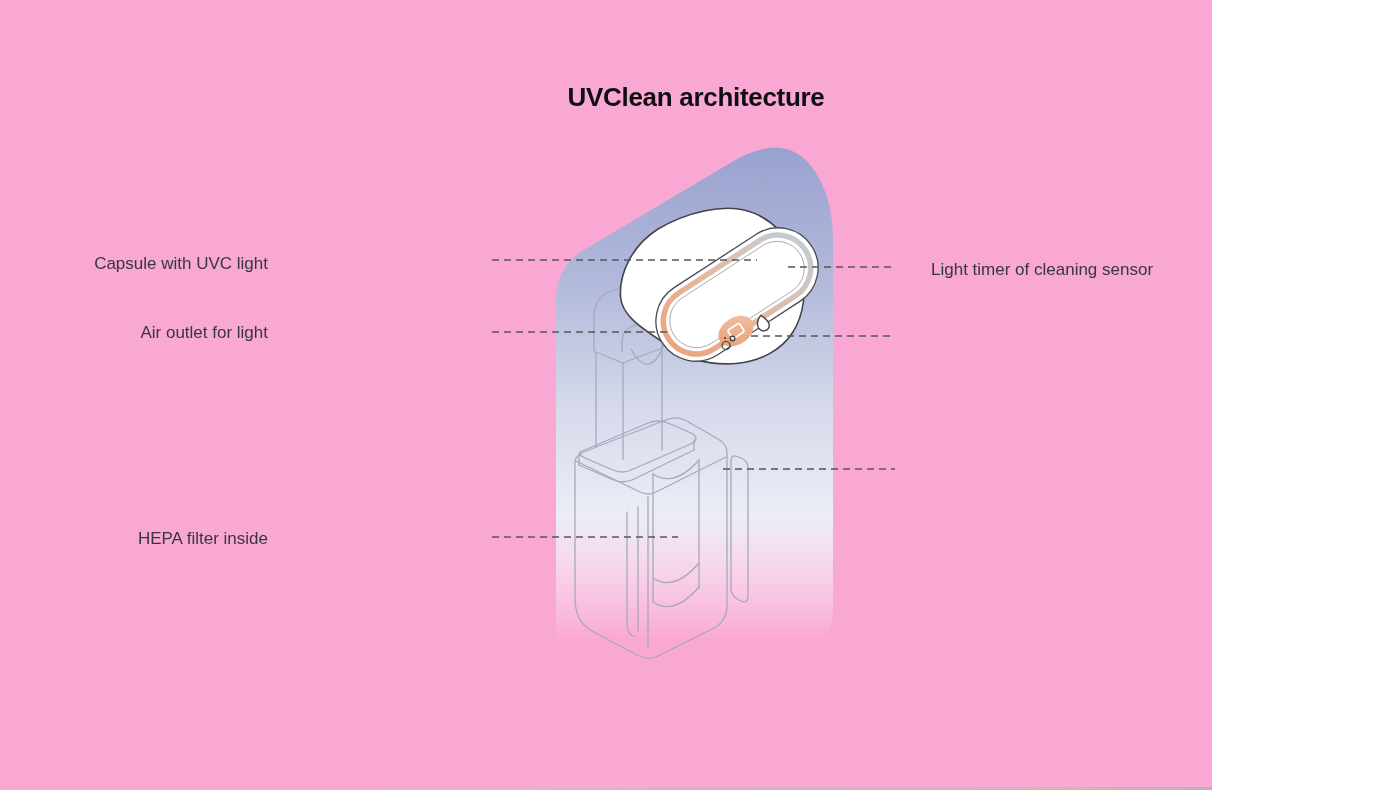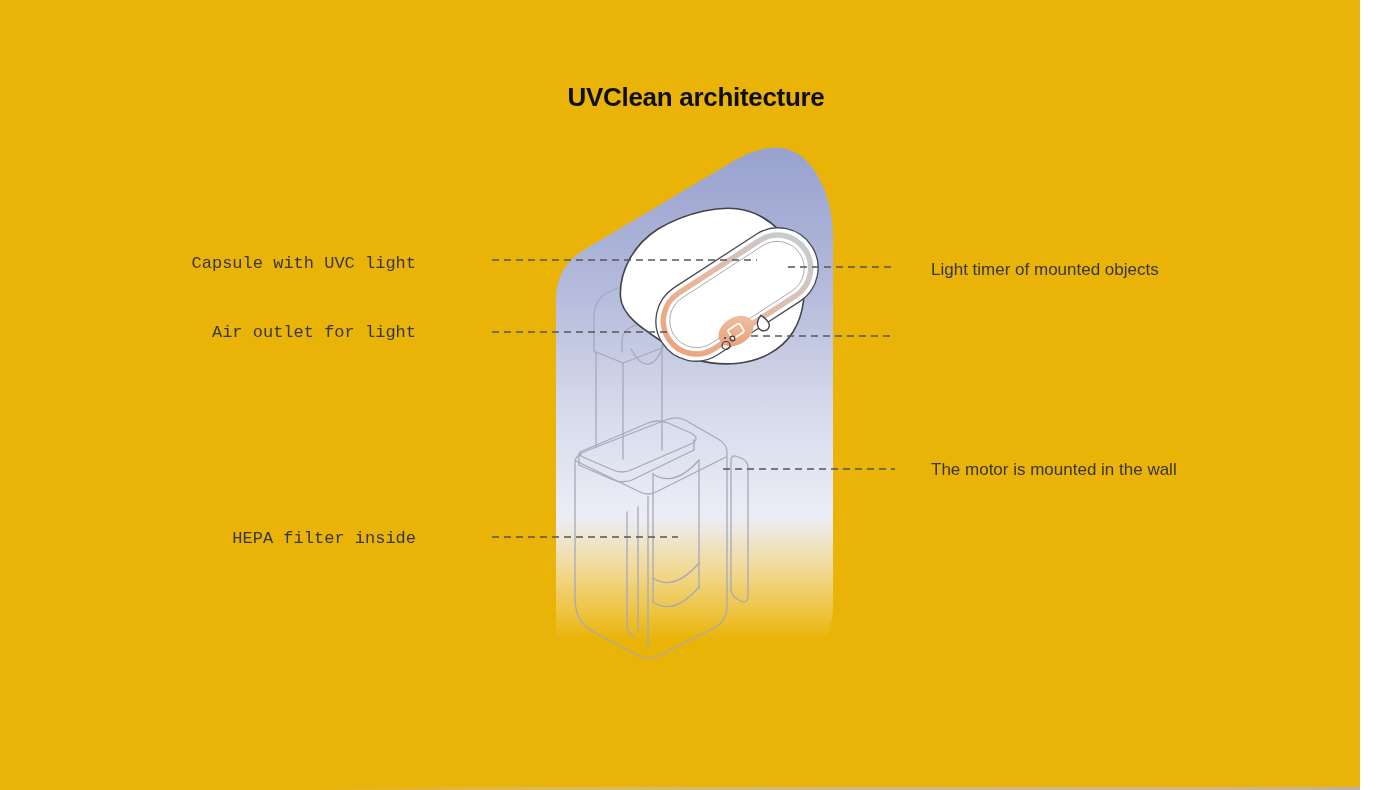--- a/index.html
+++ b/index.html
@@ -1,38 +1,38 @@
 <!DOCTYPE html>
 <html><head>
 <meta charset="utf-8">
 <style>
   html,body{margin:0;padding:0;background:#ffffff;}
   .stage{
     position:relative;
-    width:1360px;height:790px;
-    background:#eab308;
+    width:1212px;height:790px;
+    background:#f9a8d4;
     overflow:hidden;
     font-family:"Liberation Sans", sans-serif;
   }
   .title{
     position:absolute;
     left:0;top:82px;width:1392px;
     text-align:center;
     font-size:26px;line-height:30px;
     font-weight:bold;
     letter-spacing:-0.3px;
     color:#0f0f13;
   }
   .callout-label{
     position:absolute;
     font-size:17px;line-height:21px;
     color:#37373e;
     white-space:nowrap;
   }
-  .callout-label.left{ text-align:right;font-family:Liberation Mono, monospace; }
+  .callout-label.left{ text-align:right; }
   .illustration{ position:absolute; left:0; top:0; }
   .bottom-divider{
     position:absolute;
     left:305px;right:0;bottom:0;height:3px;
     background:linear-gradient(90deg,
       rgba(205,205,210,0) 0%,
       rgba(193,192,198,0.45) 22%,
       rgba(188,186,192,0.75) 55%,
       rgba(207,180,164,0.85) 86%,
       rgba(182,178,182,0.9) 100%);
@@ -155,17 +155,16 @@
       <line x1="751" y1="336" x2="895" y2="336"></line>
       <line x1="723" y1="469" x2="895" y2="469"></line>
       <line x1="492" y1="537" x2="678" y2="537"></line>
     </g>
   </svg>
 
   <div class="callout-label left" style="right:944px; top:253px;">Capsule with UVC light</div>
   <div class="callout-label left" style="right:944px; top:322px;">Air outlet for light</div>
   <div class="callout-label left" style="right:944px; top:528px;text-align:center;">HEPA filter inside</div>
 
-  <div class="callout-label right" style="left:931px; top:259px;">Light timer of mounted objects</div>
-  <div class="callout-label right" style="left:931px; top:459px;">The motor is mounted in the wall</div>
+  <div class="callout-label right" style="left:931px; top:259px;">Light timer of cleaning sensor</div>
 
   <div class="bottom-divider"></div>
 </div>
 
 </body></html>

